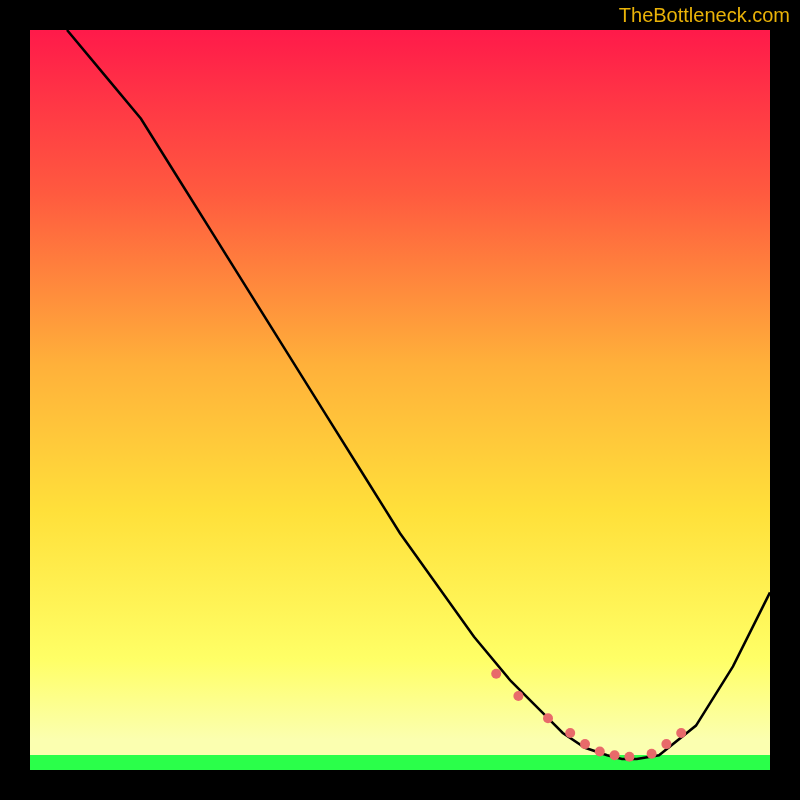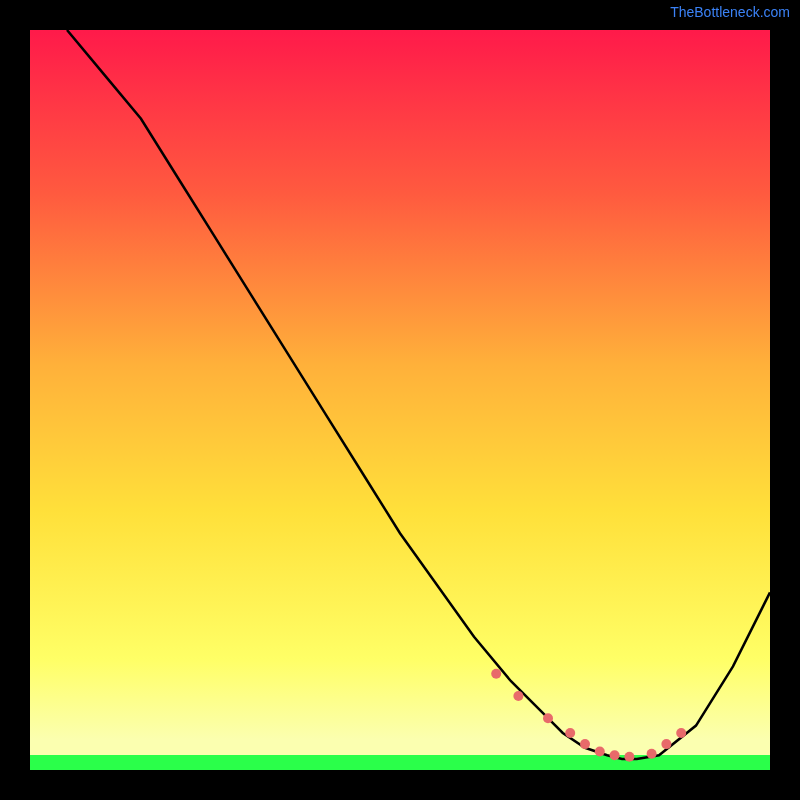--- a/index.html
+++ b/index.html
@@ -1,17 +1,17 @@
 <!DOCTYPE html>
 <html><head>
 <meta charset="utf-8">
 <style>
   * { margin: 0; padding: 0; box-sizing: border-box; }
   body { width: 800px; height: 800px; background: #000; position: relative; font-family: Arial, sans-serif; }
-  .watermark { position: absolute; top: 4px; right: 10px; color: #3b82f6; font-size: 14px; font-weight: 400; z-index: 10; }
+  .watermark { position: absolute; top: 4px; right: 10px; color: #eab308; font-size: 20px; font-weight: 400; z-index: 10; }
   .plot-area { position: absolute; left: 30px; top: 30px; width: 740px; height: 740px; }
   svg { display: block; }
 </style>
 </head>
 <body>
 
 <div class="watermark">TheBottleneck.com</div>
 
 <div class="plot-area">
 <svg width="740" height="740" viewBox="0 0 740 740" id="chart-svg">

